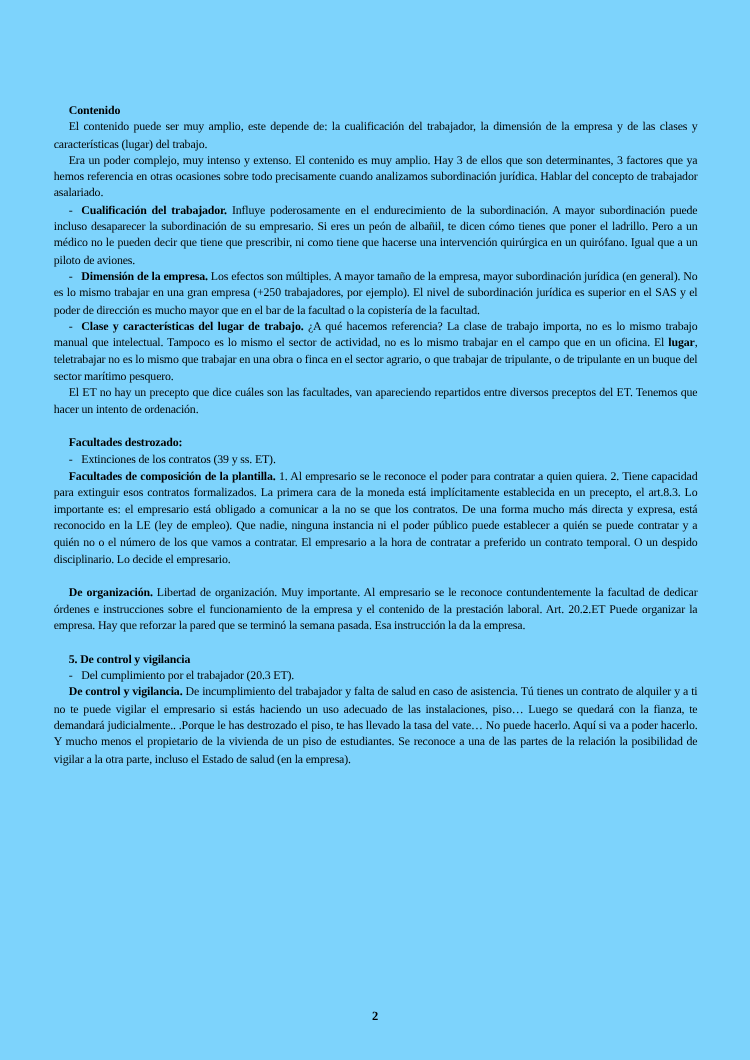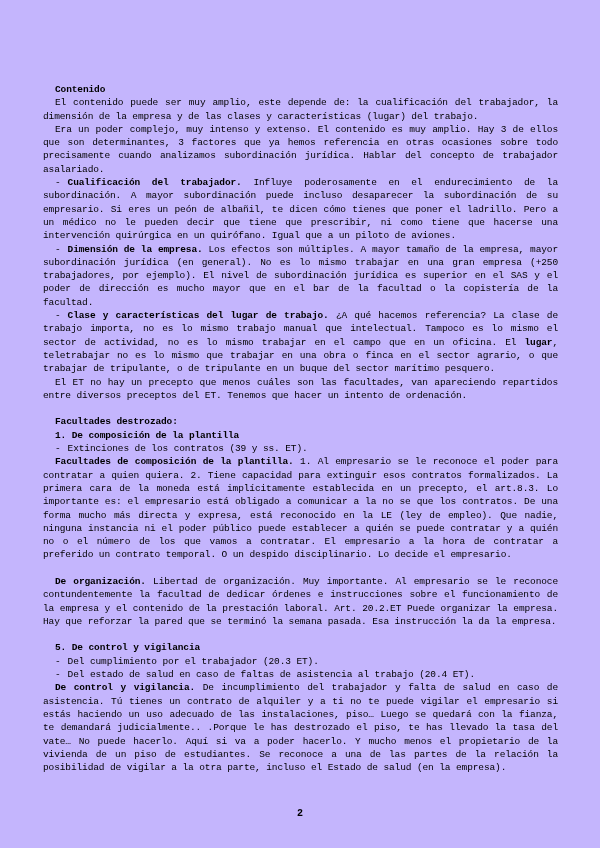--- a/index.html
+++ b/index.html
@@ -4,23 +4,23 @@
 <style>
   html, body {
     margin: 0;
     padding: 0;
     background: #ffffff;
   }
   .page {
     position: relative;
     width: 600px;
     height: 848px;
-    background: #c4b5fd;
+    background: #7dd3fc;
     color: #000000;
-    font-family: Liberation Mono, monospace;
+    font-family: Liberation Serif, serif;
     overflow: hidden;
   }
   .doc-body {
     position: absolute;
     left: 43px;
     right: 42px;
     top: 83px;
     font-size: 9.5px;
     line-height: 13.3px;
     letter-spacing: -0.12px;
@@ -55,28 +55,26 @@
 <body>
 
 <div class="page">
   <div class="doc-body">
       <p class="line"><span class="b">Contenido</span></p>
       <p class="line"><span>El contenido puede ser muy amplio, este depende de: la cualificación del trabajador, la dimensión de la empresa y de las clases y características (lugar) del trabajo.</span></p>
       <p class="line"><span>Era un poder complejo, muy intenso y extenso. El contenido es muy amplio. Hay 3 de ellos que son determinantes, 3 factores que ya hemos referencia en otras ocasiones sobre todo precisamente cuando analizamos subordinación jurídica. Hablar del concepto de trabajador asalariado.</span></p>
       <p class="line"><span class="dash">-</span><span class="b">Cualificación del trabajador.</span><span> Influye poderosamente en el endurecimiento de la subordinación. A mayor subordinación puede incluso desaparecer la subordinación de su empresario. Si eres un peón de albañil, te dicen cómo tienes que poner el ladrillo. Pero a un médico no le pueden decir que tiene que prescribir, ni como tiene que hacerse una intervención quirúrgica en un quirófano. Igual que a un piloto de aviones.</span></p>
       <p class="line"><span class="dash">-</span><span class="b">Dimensión de la empresa.</span><span> Los efectos son múltiples. A mayor tamaño de la empresa, mayor subordinación jurídica (en general). No es lo mismo trabajar en una gran empresa (+250 trabajadores, por ejemplo). El nivel de subordinación jurídica es superior en el SAS y el poder de dirección es mucho mayor que en el bar de la facultad o la copistería de la facultad.</span></p>
       <p class="line"><span class="dash">-</span><span class="b">Clase y características del lugar de trabajo.</span><span> ¿A qué hacemos referencia? La clase de trabajo importa, no es lo mismo trabajo manual que intelectual. Tampoco es lo mismo el sector de actividad, no es lo mismo trabajar en el campo que en un oficina. El </span><span class="b">lugar</span><span>, teletrabajar no es lo mismo que trabajar en una obra o finca en el sector agrario, o que trabajar de tripulante, o de tripulante en un buque del sector marítimo pesquero.</span></p>
-      <p class="line"><span>El ET no hay un precepto que menos cuáles son las facultades, van apareciendo repartidos entre diversos preceptos del ET. Tenemos que hacer un intento de ordenación.</span></p>
+      <p class="line"><span>El ET no hay un precepto que dice cuáles son las facultades, van apareciendo repartidos entre diversos preceptos del ET. Tenemos que hacer un intento de ordenación.</span></p>
       <p class="spacer"></p>
       <p class="line"><span class="b">Facultades destrozado:</span></p>
-      <p class="line"><span class="b">1. De composición de la plantilla</span></p>
       <p class="line"><span class="dash">-</span><span>Extinciones de los contratos (39 y ss. ET).</span></p>
       <p class="line"><span class="b">Facultades de composición de la plantilla.</span><span> 1. Al empresario se le reconoce el poder para contratar a quien quiera. 2. Tiene capacidad para extinguir esos contratos formalizados. La primera cara de la moneda está implícitamente establecida en un precepto, el art.8.3. Lo importante es: el empresario está obligado a comunicar a la no se que los contratos. De una forma mucho más directa y expresa, está reconocido en la LE (ley de empleo). Que nadie, ninguna instancia ni el poder público puede establecer a quién se puede contratar y a quién no o el número de los que vamos a contratar. El empresario a la hora de contratar a preferido un contrato temporal. O un despido disciplinario. Lo decide el empresario.</span></p>
       <p class="spacer"></p>
       <p class="line"><span class="b">De organización.</span><span> Libertad de organización. Muy importante. Al empresario se le reconoce contundentemente la facultad de dedicar órdenes e instrucciones sobre el funcionamiento de la empresa y el contenido de la prestación laboral. Art. 20.2.ET Puede organizar la empresa. Hay que reforzar la pared que se terminó la semana pasada. Esa instrucción la da la empresa.</span></p>
       <p class="spacer"></p>
       <p class="line"><span class="b">5. De control y vigilancia</span></p>
       <p class="line"><span class="dash">-</span><span>Del cumplimiento por el trabajador (20.3 ET).</span></p>
-      <p class="line"><span class="dash">-</span><span>Del estado de salud en caso de faltas de asistencia al trabajo (20.4 ET).</span></p>
       <p class="line"><span class="b">De control y vigilancia.</span><span> De incumplimiento del trabajador y falta de salud en caso de asistencia. Tú tienes un contrato de alquiler y a ti no te puede vigilar el empresario si estás haciendo un uso adecuado de las instalaciones, piso…  Luego se quedará con la fianza, te demandará judicialmente.. .Porque le has destrozado el piso, te has llevado la tasa del vate…  No puede hacerlo. Aquí si va a poder hacerlo. Y mucho menos el propietario de la vivienda de un piso de estudiantes. Se reconoce a una de las partes de la relación la posibilidad de vigilar a la otra parte, incluso el Estado de salud (en la empresa).</span></p>
     </div>
   <div class="footer">2</div>
 </div>
 
 </body></html>

